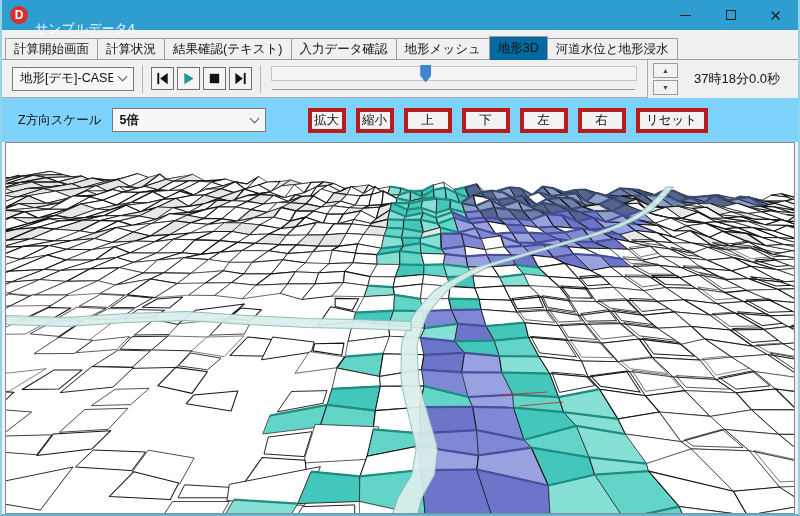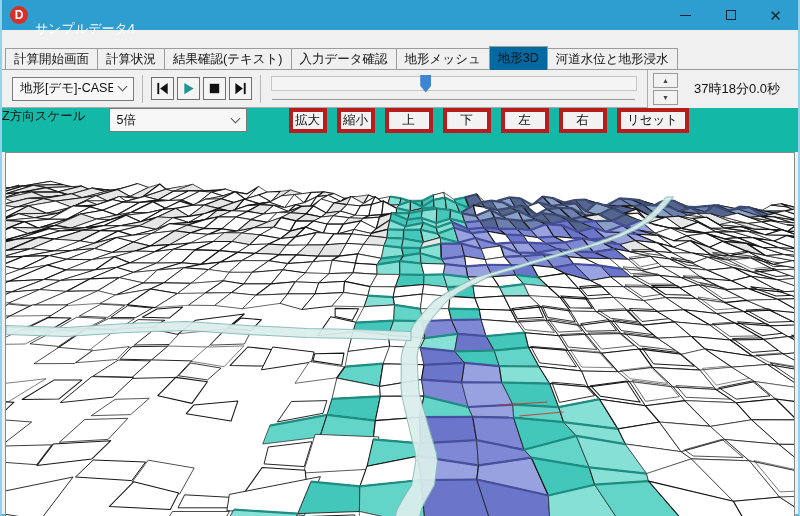--- a/index.html
+++ b/index.html
@@ -13,21 +13,21 @@
   .titlebar{height:30px;background:#2e9dcf;display:flex;align-items:center;padding-left:8px;}
   .app-icon{width:18px;height:18px;border-radius:50%;background:#d92f27;color:#fff;
     font-weight:bold;font-size:12px;line-height:18px;text-align:center;flex:0 0 auto;}
   .win-title{color:#ffffff;font-size:13px;margin-left:7px;white-space:nowrap;margin-top:28px;}
   .win-controls{margin-left:auto;display:flex;height:100%;}
   .win-btn{width:45px;height:100%;display:flex;align-items:center;justify-content:center;cursor:default;}
   .glyph-min{width:11px;height:0;border-top:1.5px solid #15242b;}
   .glyph-max{width:10px;height:10px;border:1.4px solid #15242b;}
   .glyph-close{font-size:15px;color:#15242b;line-height:1;}
   
-  .tabstrip{display:flex;align-items:flex-end;height:40px;background:#f0f0f0;
+  .tabstrip{display:flex;align-items:flex-end;height:30px;background:#f0f0f0;
     border-bottom:1px solid #9c9c9c;padding:2px 0 0 3px;}
   .tab{height:21px;line-height:20px;padding:0 8px;font-size:12.5px;color:#111;background:#f0f0f0;
     border:1px solid #9c9c9c;border-bottom:none;margin-right:-1px;white-space:nowrap;position:relative;}
   .tab.selected{background:#0369a1;height:24px;line-height:23px;margin-bottom:-1px;z-index:2;margin-top:24px;}
   
   .toolbar1{display:flex;height:38px;background:#f0f0f0;}
   .tb-main{display:flex;align-items:center;width:646px;border-right:1px solid #ababab;
     border-bottom:1px solid #ababab;padding:0 6px 0 10px;gap:8px;}
   .vsep{width:1px;height:28px;background:#b5b5b5;flex:0 0 auto;}
   .combo{height:24px;border:1px solid #7a7a7a;background:#f7f7f7;display:flex;align-items:center;
@@ -43,23 +43,23 @@
   .slider-groove{position:absolute;left:2px;right:4px;top:2px;height:15px;background:#f4f4f4;border:1px solid #c6c6c6;}
   .slider-thumb{position:absolute;top:1px;width:11px;height:18px;background:#3f86d2;
     clip-path:polygon(0 0,100% 0,100% 62%,50% 100%,0 62%);}
   .slider-line{position:absolute;left:3px;right:6px;bottom:4px;height:1px;background:#9a9a9a;}
   .tb-right{display:flex;align-items:center;padding-left:5px;gap:16px;}
   .spinner{display:flex;flex-direction:column;gap:2px;}
   .spin-btn{width:25px;height:15px;border:1px solid #9a9a9a;background:#f2f2f2;font-size:7px;
     line-height:11px;text-align:center;color:#444;padding:0;}
   .time-label{font-size:13px;color:#111;white-space:nowrap;}
   
-  .toolbar2{display:flex;align-items:flex-start;height:44px;background:#14b8a6;}
+  .toolbar2{display:flex;align-items:center;height:44px;background:#7dd3fc;padding-left:16px;}
   .z-label{font-size:12.5px;color:#111;}
-  .z-combo{width:138px;margin-left:23px;}
+  .z-combo{width:154px;margin-left:10px;font-weight:bold;}
   .view-btn{height:25px;border:4px solid #b91c1c;background:#f2f2f2;font-size:12.5px;color:#111;
     margin-left:10px;padding:0;}
   .view-btn.first{margin-left:42px;}
   .w38{width:38px}.w48{width:48px}.w56{width:72px}
   
   .viewport{height:372px;margin:0 3px 4px 3px;background:#fff;border:1px solid #8a8a8a;
     position:relative;overflow:hidden;}
   .viewport svg{display:block;width:100%;height:100%;}
 </style>
 </head>

